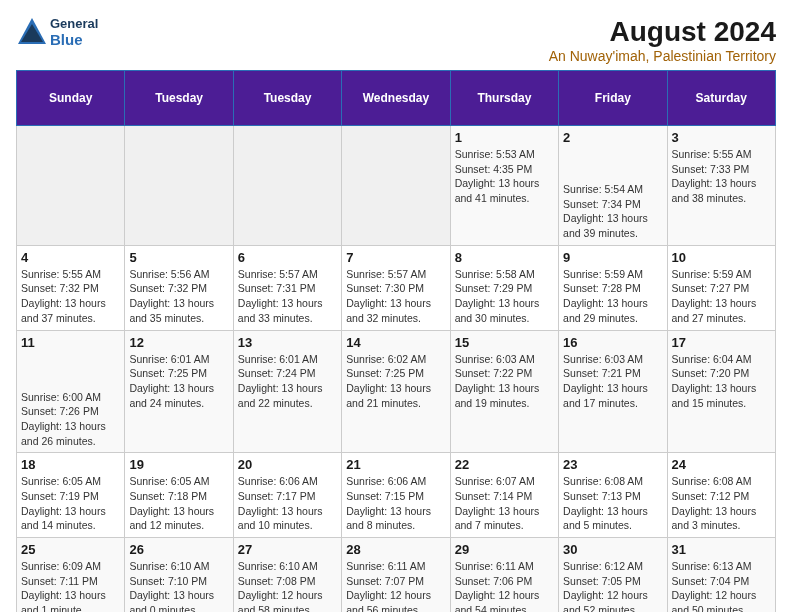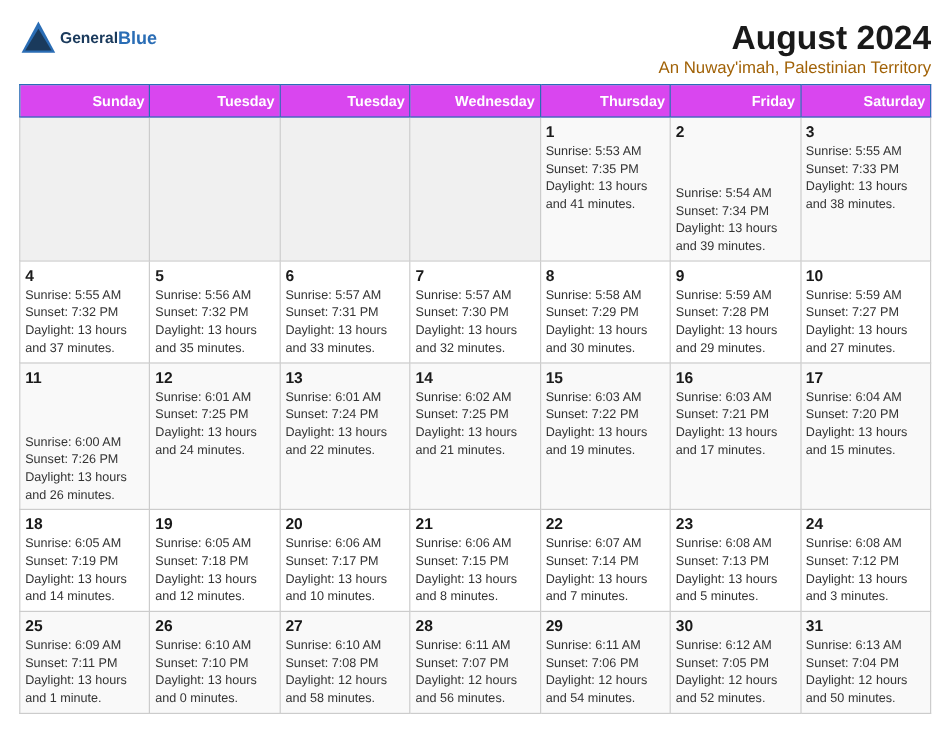--- a/index.html
+++ b/index.html
@@ -27,24 +27,24 @@
     .subtitle {
       font-size: 14px;
       color: #a16207;
     }
     .calendar {
       width: 100%;
       border-collapse: collapse;
       font-size: 11px;
     }
     .calendar thead th {
-      background-color: #d946ef;
+      background-color: #4c1d95;
       color: #fff;
-      padding: 6px 4px;
-      text-align: right;
+      padding: 20px 4px;
+      text-align: center;
       font-size: 12px;
       border: 1px solid #2a6db5;
     }
     .calendar tbody td {
       border: 1px solid #ccc;
       vertical-align: top;
       padding: 4px;
       width: 108px;
       min-height: 80px;
       background: #fff;
@@ -66,21 +66,21 @@
     }
     .empty-cell {
       background: #f0f0f0 !important;
     }
     .logo-wrapper {
       display: flex;
       align-items: center;
     }
     .logo-text {
       display: flex;
-      flex-direction: row;
+      flex-direction: column;
     }
     .logo-gen { font-size: 13px; font-weight: bold; color: #1a3a5c; }
     .logo-bl { font-size: 15px; font-weight: bold; color: #2a6db5; }
     .logo-svg { margin-right: 2px; }
   </style>
 </head>
 <body>
 
 <div class="header">
   <div class="logo-wrapper">
@@ -113,21 +113,21 @@
   </thead>
   <tbody id="calendar-body">
   <tr>
         <td class="empty-cell"></td>
         <td class="empty-cell"></td>
         <td class="empty-cell"></td>
         <td class="empty-cell"></td>
         <td>
           <span class="day-num">1</span>
           <div class="day-info" style="white-space: pre-line;">Sunrise: 5:53 AM
-Sunset: 7:35 PM
+Sunset: 4:35 PM
 Daylight: 13 hours
 and 41 minutes.</div>
         </td>
         <td>
           <span class="day-num">2</span>
           <div class="day-info" style="white-space: pre-line; margin-top: 37px;">Sunrise: 5:54 AM
 Sunset: 7:34 PM
 Daylight: 13 hours
 and 39 minutes.</div>
         </td>

